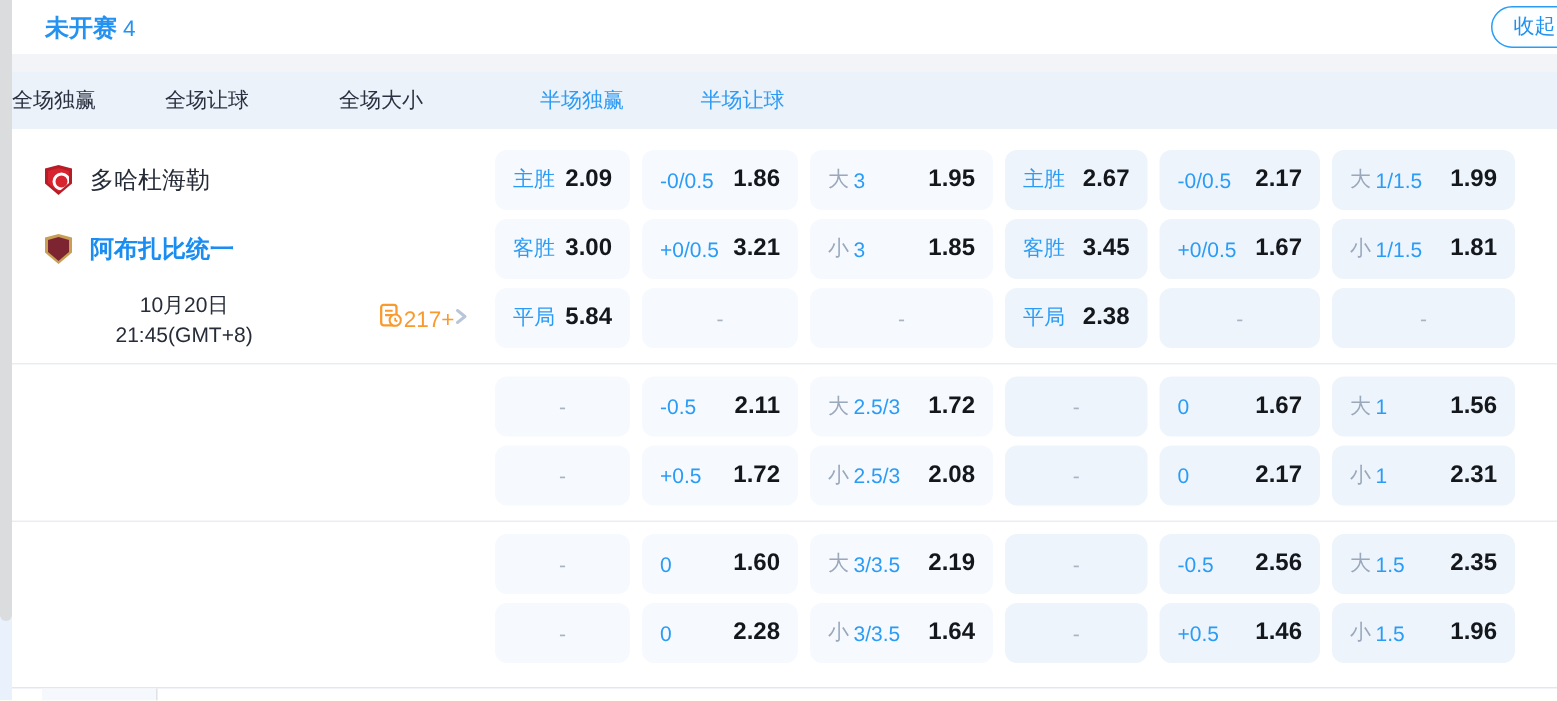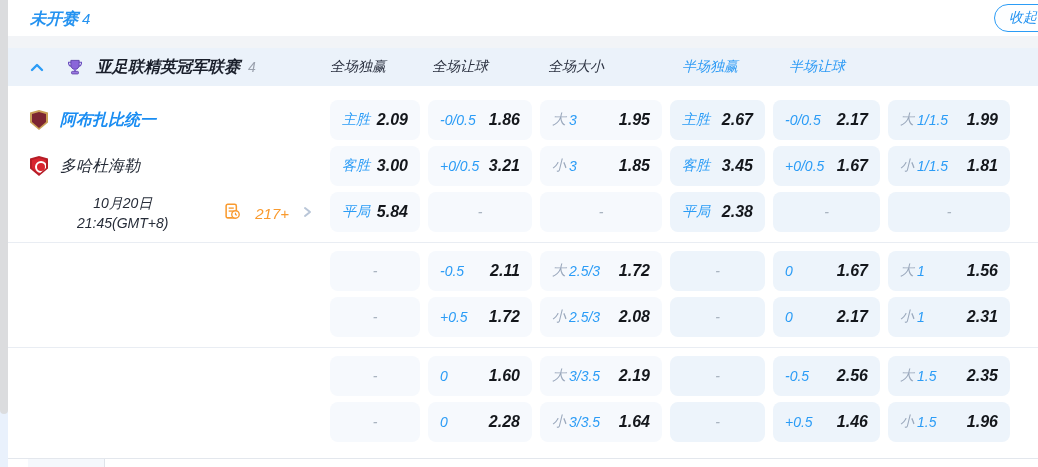--- a/index.html
+++ b/index.html
@@ -1,18 +1,18 @@
 <!DOCTYPE html>
 <html><head>
 <meta charset="utf-8">
 <style>
   * { margin:0; padding:0; box-sizing:border-box; }
   html,body { width:1038px; height:467px; overflow:hidden; }
   body { font-family:"Liberation Sans","DejaVu Sans",sans-serif; background:#fff; position:relative; }
-  #app { position:relative; width:1038px; height:467px; overflow:hidden; background:#fef9c3;font-style:italic; }
+  #app { position:relative; width:1038px; height:467px; overflow:hidden; background:#fef9c3; }
 
   
   .v-scroll { position:absolute; left:0; top:0; width:8px; height:467px; background:#e9f1fc; z-index:5; }
   .v-scroll .thumb { width:8px; height:414px; background:#dbdcde; border-radius:0 0 5px 5px; }
 
   .content { position:absolute; left:8px; top:0; width:1030px; height:467px; }
 
   
   .topbar { position:relative; height:36px; background:#fff; overflow:hidden; }
   .topbar .tab { position:absolute; left:22px; top:9px; font-size:16px; font-weight:bold; color:#2492f0; cursor:pointer; }
@@ -41,21 +41,21 @@
   .badge-home { background:#c99f55; }
   .badge-home .inner { background:#7c2531; }
   .badge-away { background:#b51d27; }
   .badge-away .inner { background:#d8242f; }
   .badge-away .inner::after { content:""; position:absolute; left:3px; top:3px; width:8px; height:8px; border:2px solid #fff; border-radius:50%; }
   .team-name { margin-left:12px; font-size:16px; }
   .team-name.home { color:#1a8df2; font-weight:bold; cursor:pointer; }
   .team-name.away { color:#262c38; }
   .date-row { height:42px; display:flex; align-items:center; justify-content:space-between; padding-left:24px; padding-right:18px; }
   .date-block { text-align:center; font-size:14px; color:#262c38; line-height:1.45;margin-left:45px; }
-  .markets-link { display:flex; align-items:center; gap:14px; cursor:pointer; }
+  .markets-link { display:flex; align-items:center; gap:0; cursor:pointer; }
   .markets-cnt { color:#f99a2e; font-size:15px; }
 
   
   .odds-wrap { padding-left:322px; padding-top:14px; padding-bottom:10px; }
   .odds-row { display:grid; grid-template-columns:90px 104px 122px 95px 107px 122px; column-gap:8px; margin-bottom:6px; }
   .divider { border-top:1px solid #e9edf3; margin:10px 0 8px -322px; }
   .cell { height:40px; border-radius:8px; background:#f6f9fd; display:flex; align-items:center; justify-content:space-between; padding:0 12px; font-size:14px; cursor:pointer; }
   .cell.half { background:#edf4fb; }
   .cell .lbl { color:#2b9cf6; white-space:nowrap; }
   .cell .left { display:flex; align-items:center; white-space:nowrap; }
@@ -83,60 +83,42 @@
         <span>未开赛</span><span class="cnt">4</span>
       </div>
       <div class="collapse-btn">
         <span>收起</span>
       </div>
     </div>
 
     <div class="gap-band"></div>
 
     <div class="league-header">
-      <div class="league-left">
-        <span class="chev-up">
-          <svg width="14" height="9" viewBox="0 0 14 9">
-              <polyline points="2,7 7,2 12,7" fill="none" stroke="#2b9cf6" stroke-width="2.4" stroke-linecap="round" stroke-linejoin="round"></polyline>
-            </svg>
-        </span>
-        <span class="trophy">
-          <svg width="18" height="19" viewBox="0 0 24 24">
-            <path d="M7 5H3.5a3.5 4 0 0 0 4 5" fill="none" stroke="#6a4cc0" stroke-width="1.6"></path>
-            <path d="M17 5h3.5a3.5 4 0 0 1-4 5" fill="none" stroke="#6a4cc0" stroke-width="1.6"></path>
-            <path d="M6.5 2.5h11v6.5a5.5 5.5 0 0 1-11 0z" fill="#8a66d9" stroke="#5c3fa8" stroke-width="1.2"></path>
-            <rect x="10.6" y="14" width="2.8" height="3.2" fill="#8a66d9"></rect>
-            <rect x="7.4" y="17.2" width="9.2" height="3.4" rx="1" fill="#9a79e0" stroke="#5c3fa8" stroke-width="1.1"></rect>
-          </svg>
-        </span>
-        <span class="league-name">亚足联精英冠军联赛</span>
-        <span class="league-cnt">4</span>
-      </div>
       <div class="col-heads">
           <div class="col-h">全场独赢</div>
           <div class="col-h">全场让球</div>
           <div class="col-h">全场大小</div>
           <div class="col-h half">半场独赢</div>
           <div class="col-h half">半场让球</div>
         </div>
     </div>
 
     <div class="match-card">
       <div class="info-col">
         <div class="team-row">
+          <span class="badge badge-away">
+              <span class="inner"></span>
+            </span>
+          <span class="team-name away">多哈杜海勒</span>
+        </div>
+        <div class="team-row">
           <span class="badge badge-home">
               <span class="inner"></span>
             </span>
           <span class="team-name home">阿布扎比统一</span>
-        </div>
-        <div class="team-row">
-          <span class="badge badge-away">
-              <span class="inner"></span>
-            </span>
-          <span class="team-name away">多哈杜海勒</span>
         </div>
         <div class="date-row">
           <div class="date-block">
             <div>10月20日</div>
             <div>21:45(GMT+8)</div>
           </div>
           <div class="markets-link">
             <span>
               <svg width="17" height="17" viewBox="0 0 20 20">
                 <rect x="2.5" y="1.5" width="12" height="16" rx="2" fill="none" stroke="#f99a2e" stroke-width="1.8"></rect>

